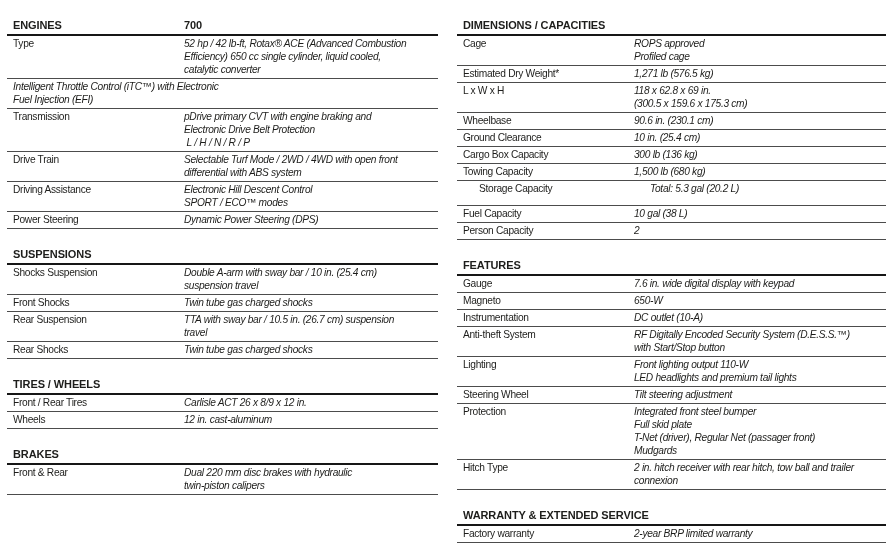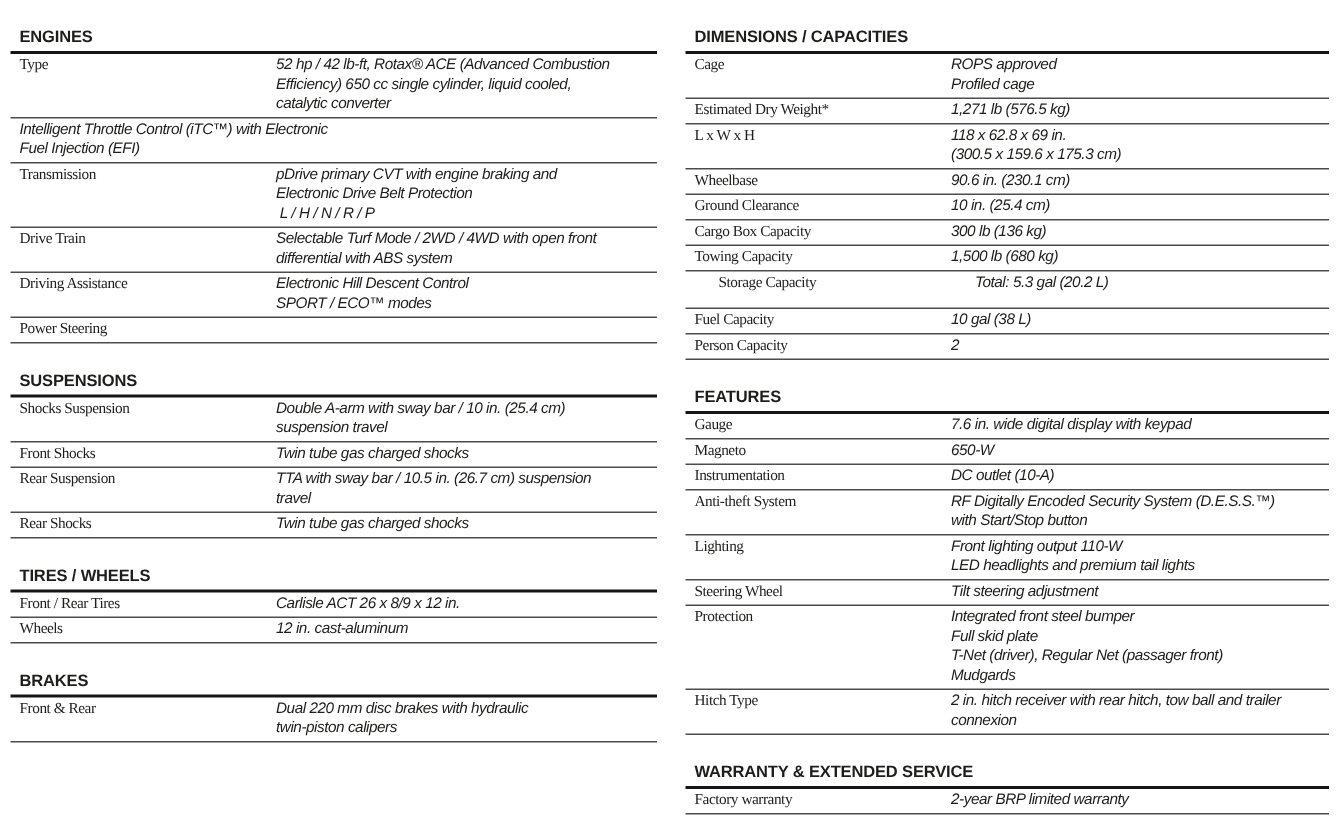--- a/index.html
+++ b/index.html
@@ -42,31 +42,32 @@
     line-height: 13px;
     letter-spacing: -0.3px;
   }
   .row.no-border { border-bottom: none; margin-left: 16px; }
   .row.spacer {
     display: block;
     height: 9px;
     padding: 0;
     border-bottom: 1px solid var(--rule-thin, #4c4c4c);
   }
-  .cell.label { padding-right: 4px; white-space: pre; font-family: Liberation Serif, serif; }
+  .cell.label { padding-right: 4px; white-space: pre; }
   .vline { white-space: pre; font-style: italic; }
 </style>
 </head>
 <body>
 
 <div class="page">
   <div class="col col-left">
       <div class="section">
         <div class="sec-head">
           <div class="sec-title" style="display: inline-block;">ENGINES</div>
+          <div class="sec-title-value">700</div>
         </div>
         <div class="row">
           <div class="cell label">Type</div>
           <div class="cell value">
             <div class="vline">52 hp / 42 lb-ft, Rotax® ACE (Advanced Combustion</div>
             <div class="vline">Efficiency) 650 cc single cylinder, liquid cooled,</div>
             <div class="vline">catalytic converter</div>
           </div>
         </div>
         <div class="row">
@@ -92,20 +93,23 @@
         </div>
         <div class="row">
           <div class="cell label">Driving Assistance</div>
           <div class="cell value">
             <div class="vline">Electronic Hill Descent Control</div>
             <div class="vline">SPORT / ECO™ modes</div>
           </div>
         </div>
         <div class="row">
           <div class="cell label">Power Steering</div>
+          <div class="cell value">
+            <div class="vline">Dynamic Power Steering (DPS)</div>
+          </div>
         </div>
       </div>
       <div class="section">
         <div class="sec-head">
           <div class="sec-title" style="display: inline-block;">SUSPENSIONS</div>
         </div>
         <div class="row">
           <div class="cell label">Shocks Suspension</div>
           <div class="cell value">
             <div class="vline">Double A-arm with sway bar / 10 in. (25.4 cm)</div>

